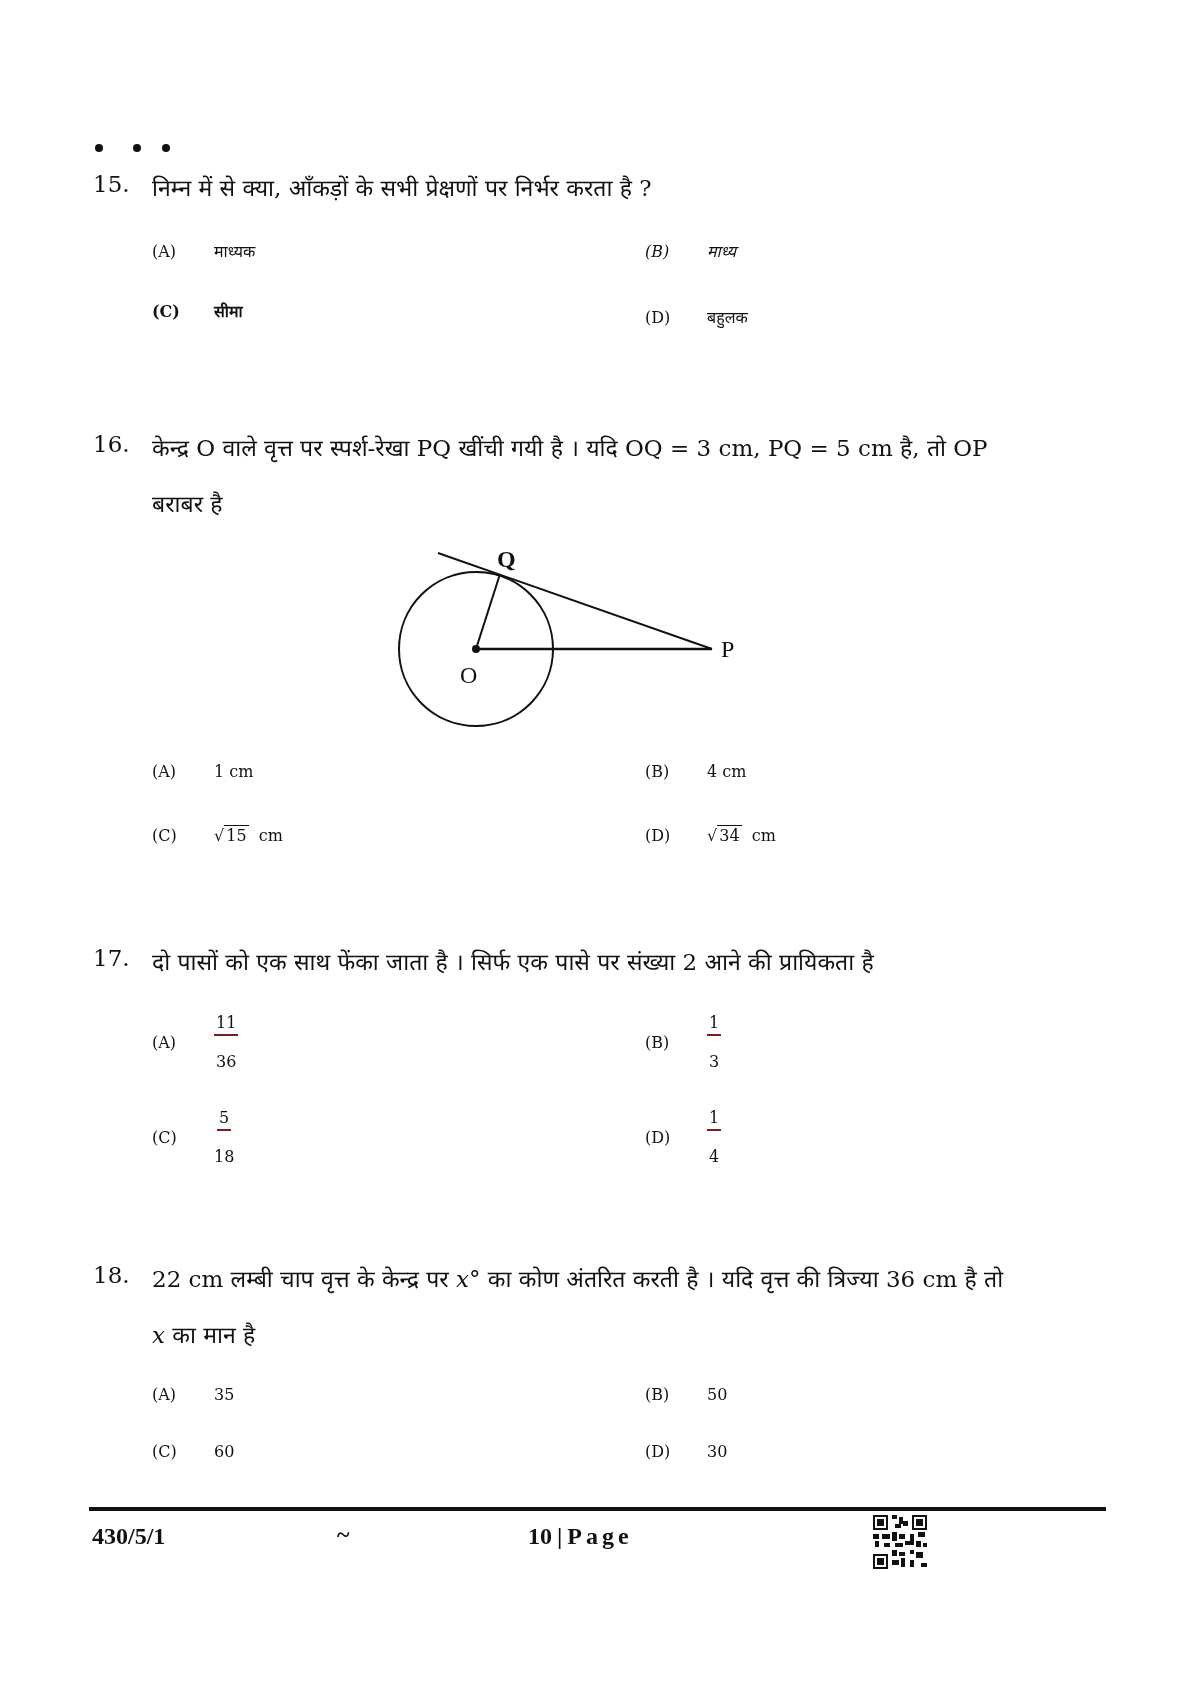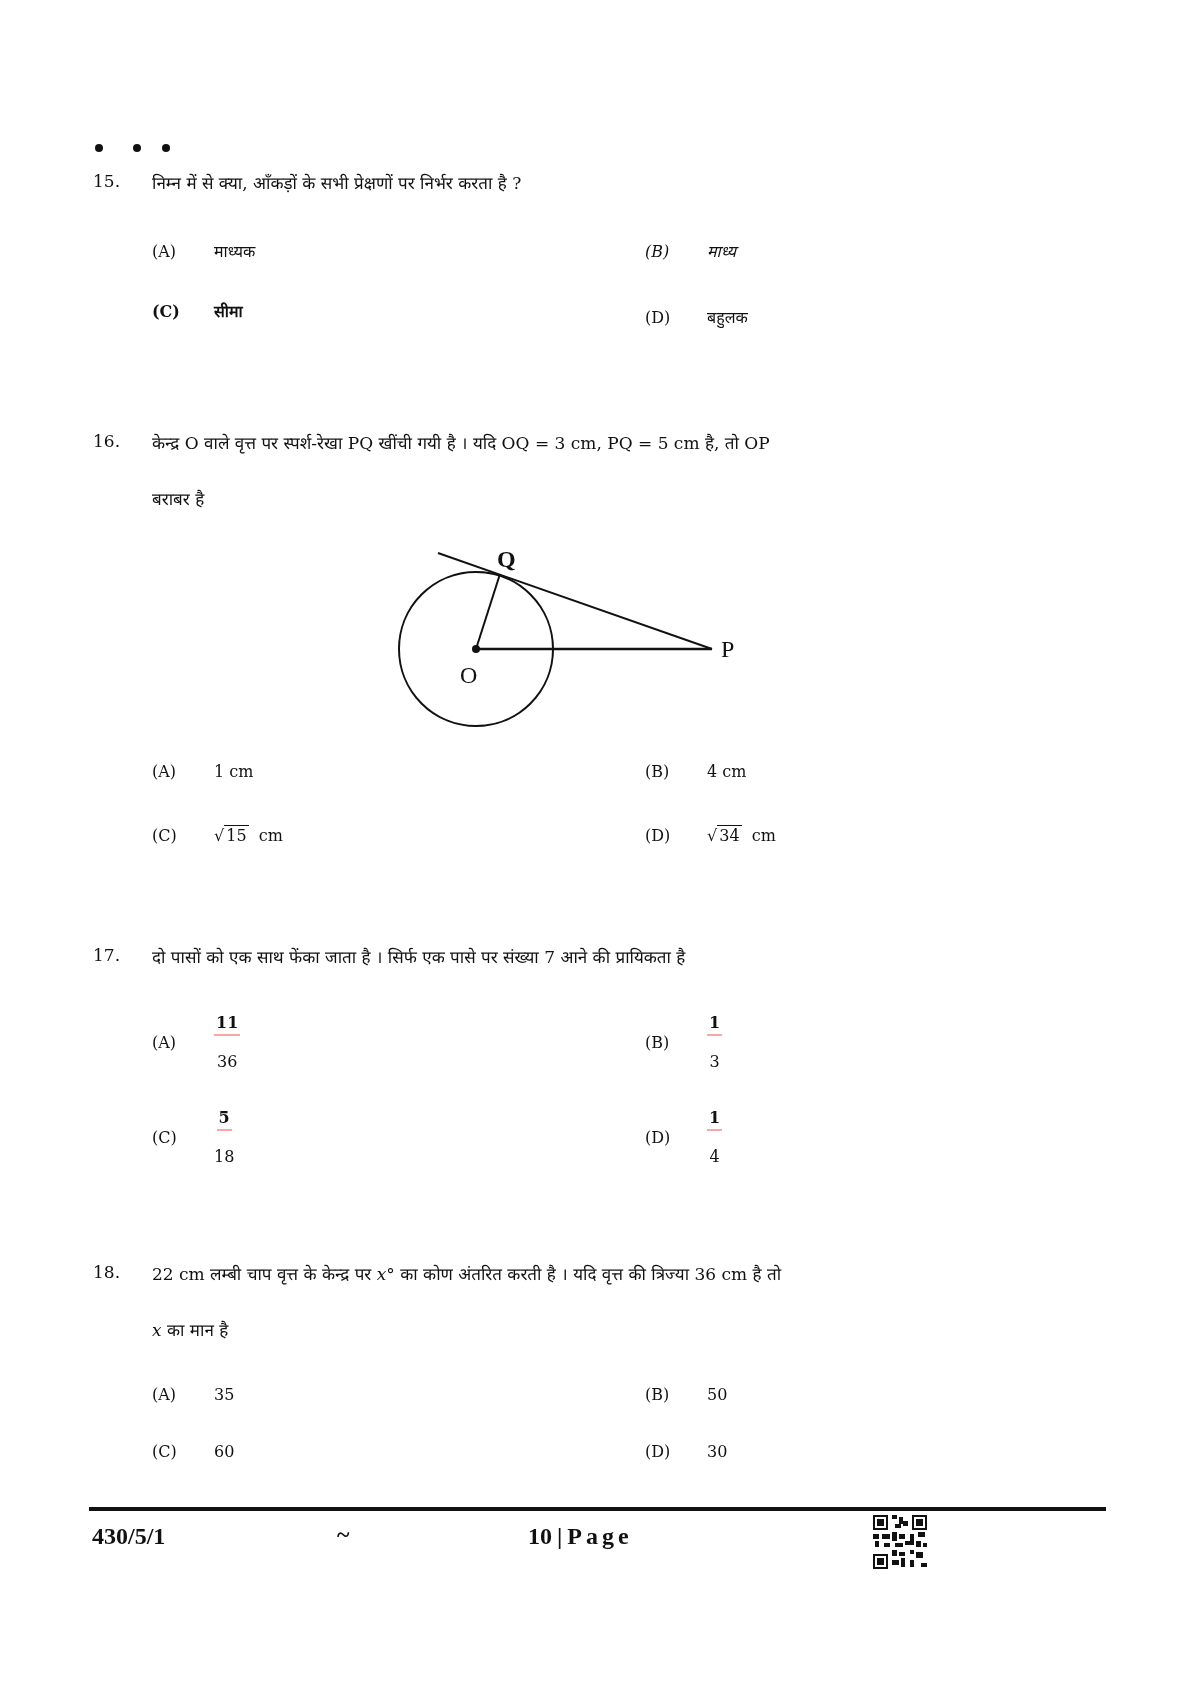--- a/index.html
+++ b/index.html
@@ -1,26 +1,26 @@
 <!DOCTYPE html>
 <html><head>
 <meta charset="utf-8">
 <style>
   html, body { margin: 0; padding: 0; background: #ffffff; }
   body {
     width: 1190px; height: 1683px; position: relative; overflow: hidden;
     font-family: "DejaVu Serif", "Liberation Serif", serif; color: #111;
   }
   .abs { position: absolute; white-space: nowrap; }
-  .q-text { font-size: 17px; }
+  .q-text { font-size: 23px; }
   .opt { font-size: 16px; }
   .opt .lbl { display: inline-block; width: 62px; }
   .dot { position: absolute; width: 8px; height: 8px; border-radius: 50%; background: #111; }
   .frac { display: inline-flex; flex-direction: column; align-items: center; vertical-align: middle; line-height: 1.05; }
-  .frac .num { padding: 0 2px 2px; border-bottom: 2px solid #fca5a5; font-weight: bold; }
+  .frac .num { padding: 0 2px 2px; border-bottom: 2px solid #7f1d1d; }
   .frac .den { padding-top: 18px; }
   .sqrt { display: inline-block; }
   .sqrt .rad { border-top: 1.5px solid #111; padding: 0 2px; }
   .footer-line { position: absolute; left: 89px; top: 1507px; width: 1017px; height: 4px; background: #111; }
   .footer-text { font-family: "Liberation Serif", serif; font-weight: bold; font-size: 24px; }
   .page-lbl { letter-spacing: 4px; }
   .qr { position: absolute; left: 873px; top: 1515px; width: 54px; height: 54px; }
 </style>
 </head>
 <body>
@@ -57,21 +57,21 @@
   </svg>
 
   <div class="abs opt" style="left:152px; top:762px;"><span class="lbl">(A)</span><span>1 cm</span></div>
   <div class="abs opt" style="left:645px; top:762px;"><span class="lbl">(B)</span><span>4 cm</span></div>
   <div class="abs opt" style="left:152px; top:826px;"><span class="lbl">(C)</span><span class="sqrt">√<span class="rad">15</span></span>&nbsp;&nbsp;<span>cm</span></div>
   <div class="abs opt" style="left:645px; top:826px;"><span class="lbl">(D)</span><span class="sqrt">√<span class="rad">34</span></span>&nbsp;&nbsp;<span>cm</span></div>
 </div>
 
 <div>
   <span class="abs q-text" style="left:93px; top:945px;">17.</span>
-  <span class="abs q-text" style="left:152px; top:945px;">दो पासों को एक साथ फेंका जाता है । सिर्फ एक पासे पर संख्या 7 आने की प्रायिकता है</span>
+  <span class="abs q-text" style="left:152px; top:945px;">दो पासों को एक साथ फेंका जाता है । सिर्फ एक पासे पर संख्या 2 आने की प्रायिकता है</span>
 
   <div class="abs opt" style="left:152px; top:1015px;"><span class="lbl" style="vertical-align:middle;">(A)</span><span class="frac">
         <span class="num">11</span>
         <span class="den">36</span>
       </span></div>
   <div class="abs opt" style="left:645px; top:1015px;"><span class="lbl" style="vertical-align:middle;">(B)</span><span class="frac">
         <span class="num">1</span>
         <span class="den">3</span>
       </span></div>
   <div class="abs opt" style="left:152px; top:1110px;"><span class="lbl" style="vertical-align:middle;">(C)</span><span class="frac">

